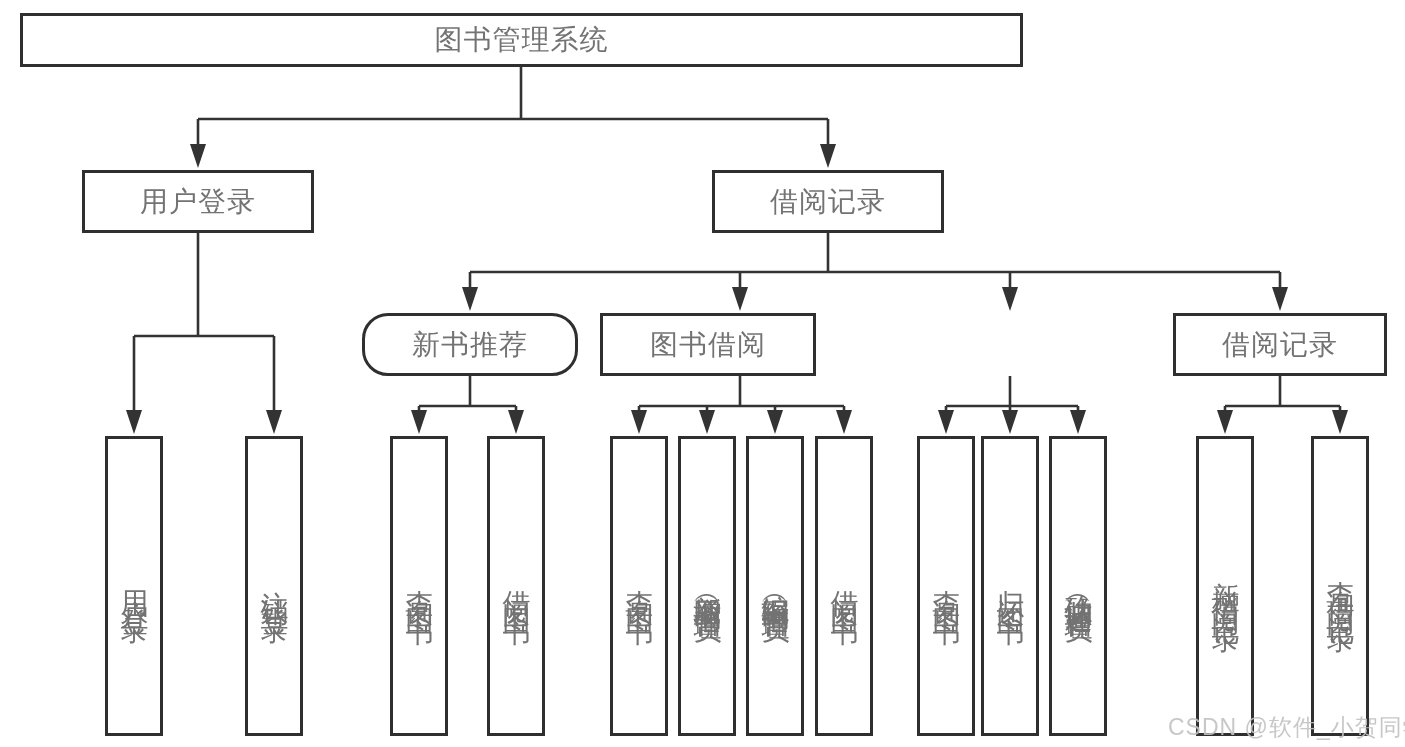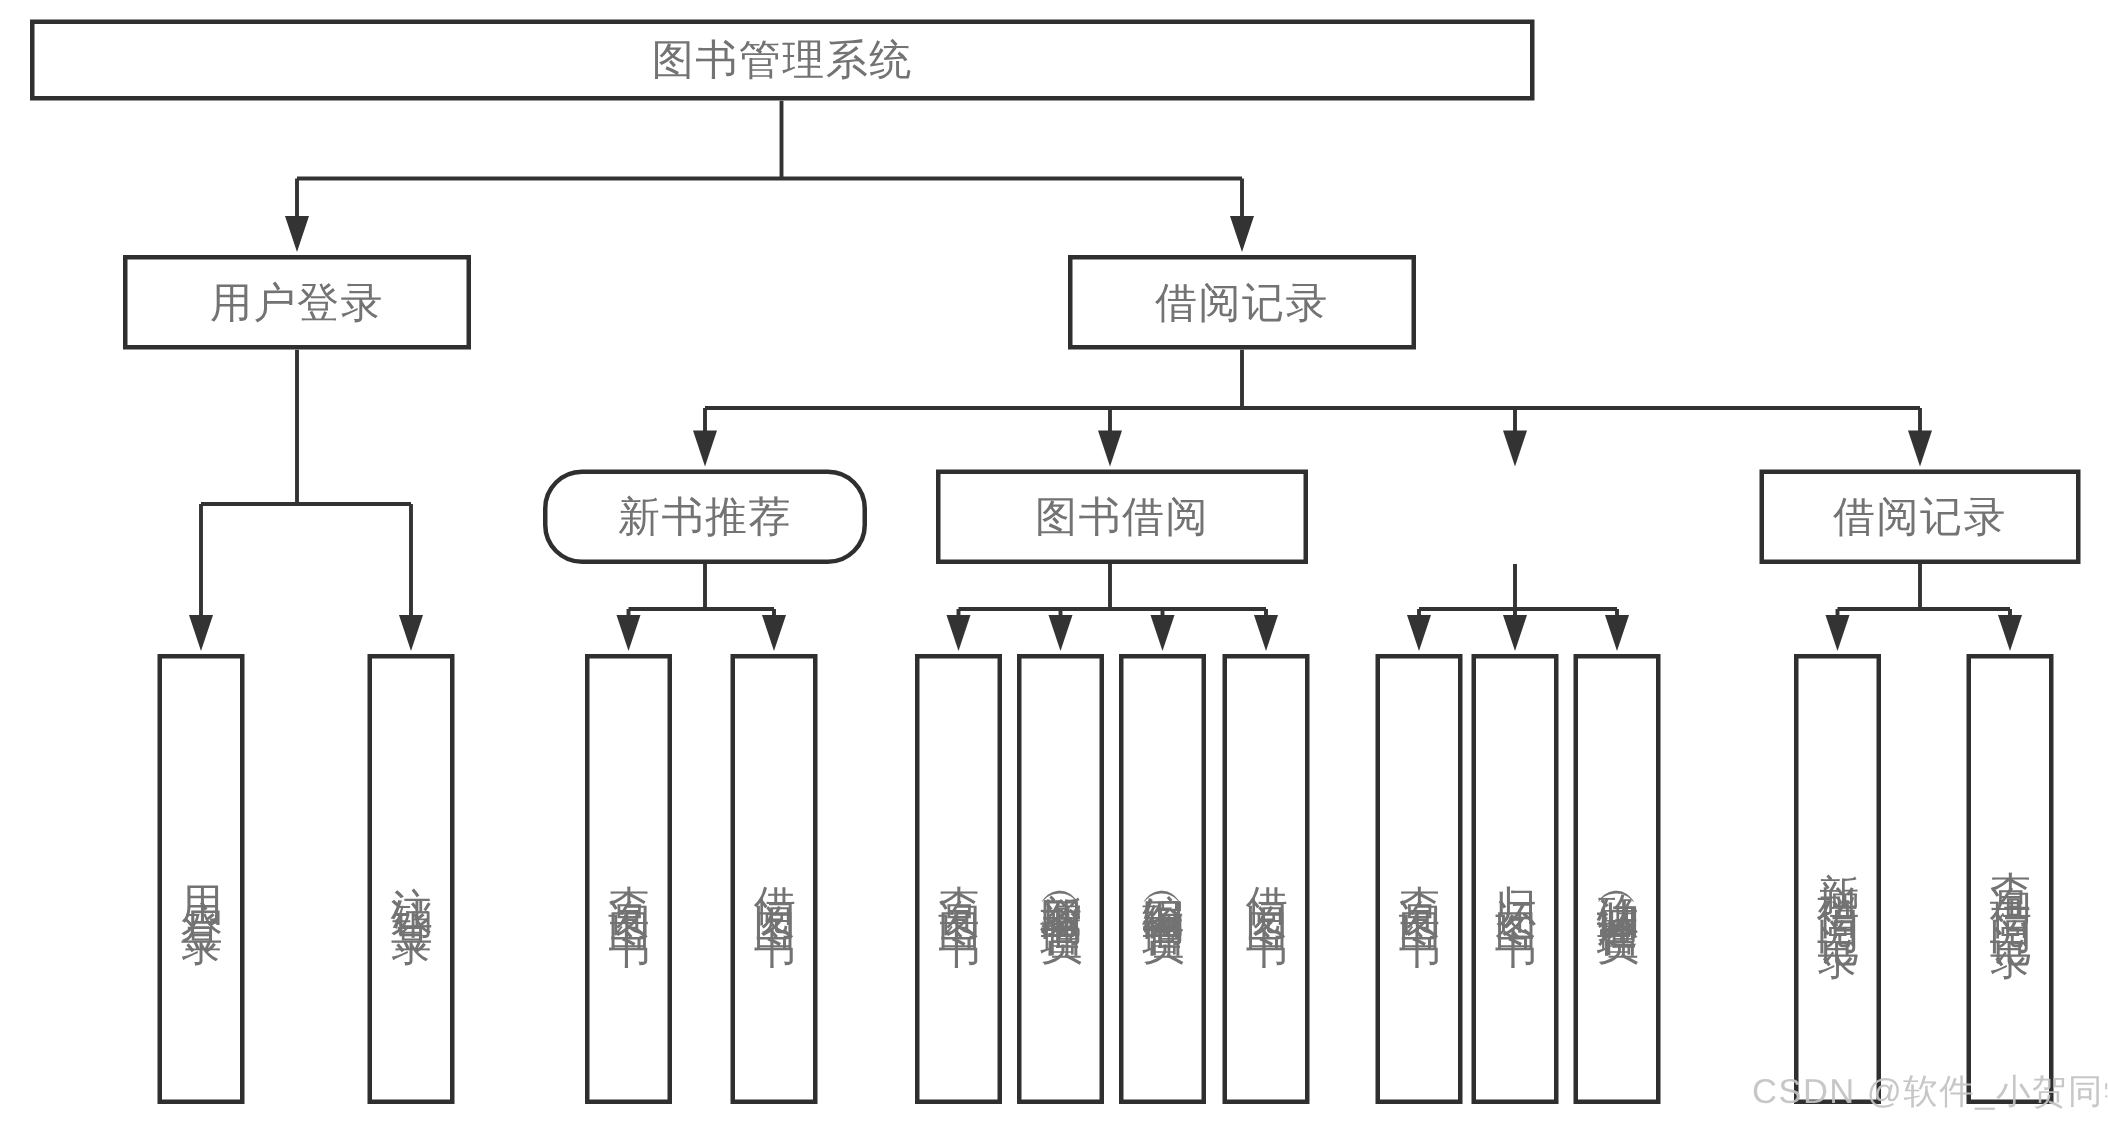--- a/index.html
+++ b/index.html
@@ -48,21 +48,21 @@
   }
   .box.vert.long {
     letter-spacing: 3px;
   }
   .root-box   { left: 20px;  top: 13px;  width: 1003px; height: 54px; }
   .lvl2       { top: 170px; height: 63px; }
   .n-userlogin{ left: 82px;  width: 232px; }
   .n-bookmgmt { left: 712px; width: 232px; }
   .lvl3       { top: 313px; height: 63px; }
   .n-newbooks { left: 362px;  width: 216px; border-radius: 26px; }
-  .n-borrow   { left: 624px;  width: 248px; }
+  .n-borrow   { left: 600px;  width: 216px; }
   .n-current  { left: 903px;  width: 214px; }
   .n-records  { left: 1173px; width: 214px; }
   .lfA1 { left: 105px; }
   .lfA2 { left: 245px; }
   .lfB1 { left: 390px; }
   .lfB2 { left: 487px; }
   .lfC1 { left: 610px; }
   .lfC2 { left: 678px; }
   .lfC3 { left: 746px; }
   .lfC4 { left: 815px; }

